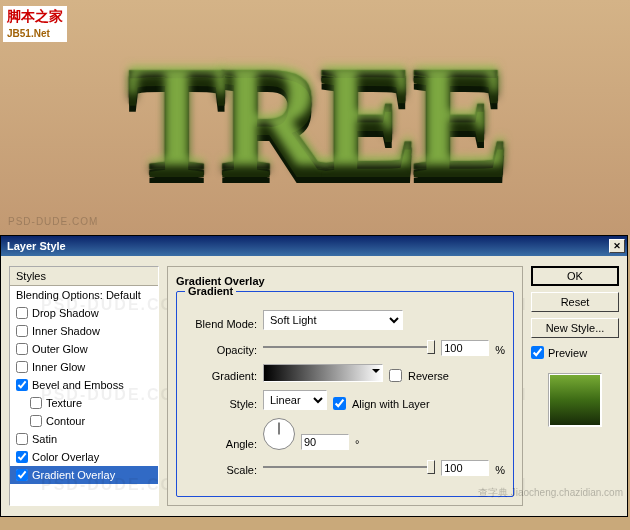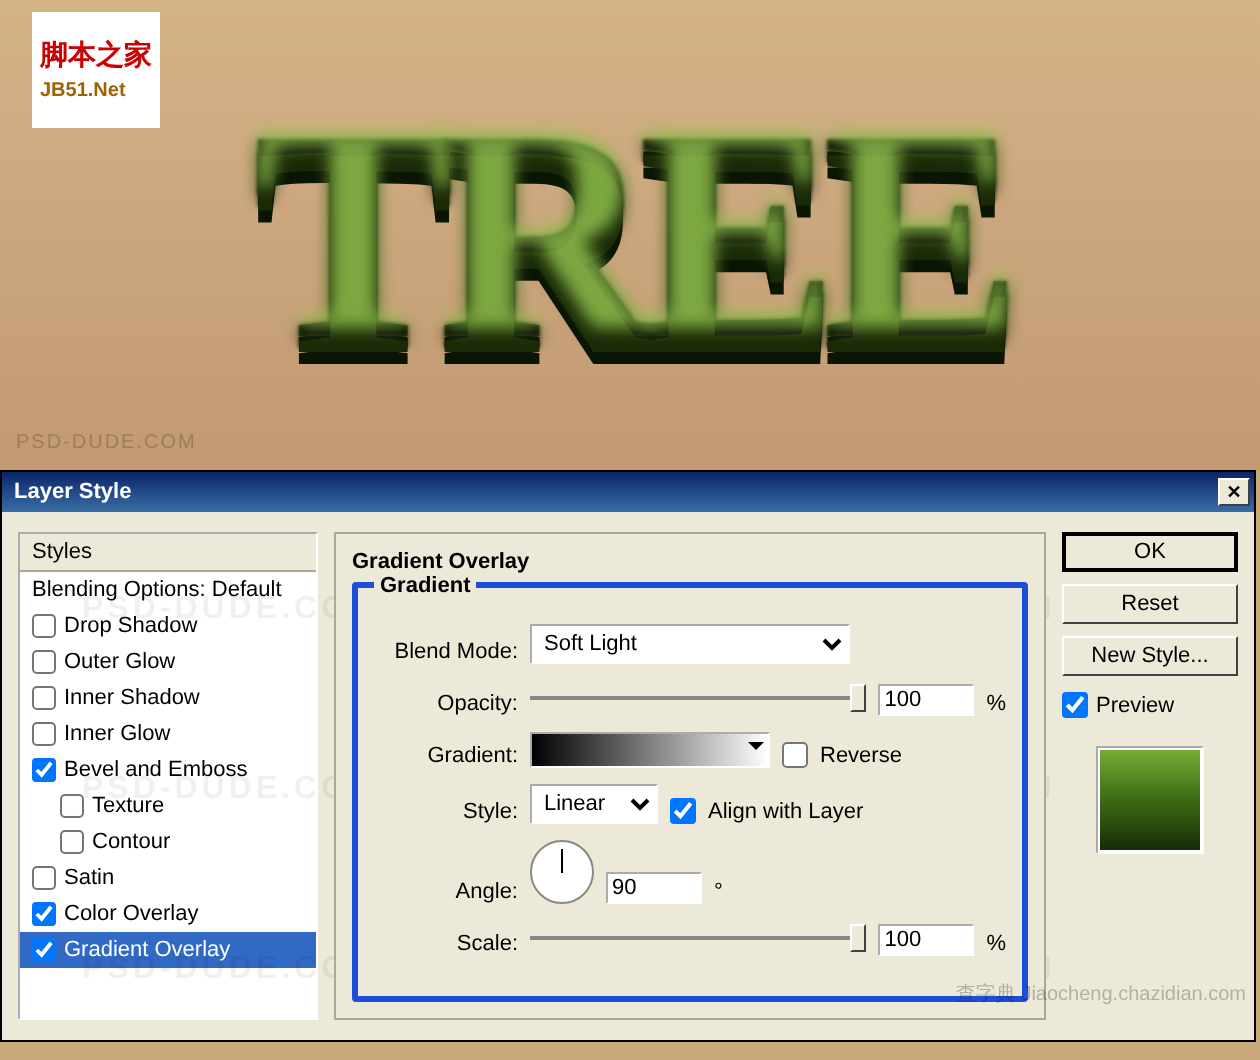--- a/index.html
+++ b/index.html
@@ -1,36 +1,36 @@
 <!DOCTYPE html>
 <html><head>
 <meta charset="utf-8">
 <style>
 * { margin: 0; padding: 0; box-sizing: border-box; font-family: Tahoma, Arial, sans-serif; font-size: 11px; }
 body { width: 630px; height: 530px; background: #c9a97a; overflow: hidden; }
 .canvas-area { width: 630px; height: 235px; background: linear-gradient(to bottom, #d4b387, #c29972); position: relative; display: flex; align-items: center; justify-content: center; }
-.watermark-top { position: absolute; top: 6px; left: 16px; background: #fff; padding: 13px 4px; font-size: 12px; }
+.watermark-top { position: absolute; top: 6px; left: 3px; background: #fff; padding: 2px 4px; font-size: 12px; }
 .watermark-top .cn { color: #c00; font-weight: bold; font-size: 14px; }
 .watermark-top .en { color: #a16207; font-weight: bold; font-size: 10px; }
 .tree-text { font-family: Georgia, 'Times New Roman', serif; font-size: 150px; font-weight: bold; letter-spacing: -8px; color: #2a4a0e; text-shadow: 0 -4px 8px rgba(150,200,80,0.8), 0 8px 0 #1a2a08, 0 0 2px #000; background: linear-gradient(to bottom, #6b9b2e 0%, #3d6b15 40%, #1a3008 100%); -webkit-background-clip: text; background-clip: text; -webkit-text-fill-color: transparent; filter: drop-shadow(0 6px 0 #0a1504); }
 .dude-wm { position: absolute; bottom: 8px; left: 8px; color: rgba(100,80,60,0.4); font-size: 10px; letter-spacing: 1px; }
 .dialog { position: absolute; top: 235px; left: 0; width: 628px; border: 1px solid #000; background: #ece9d8; }
 .title-bar { background: linear-gradient(to bottom, #0a246a, #3a6ea5); color: #fff; height: 20px; display: flex; align-items: center; justify-content: space-between; padding: 0 2px 0 6px; font-weight: bold; }
 .close-btn { width: 16px; height: 14px; background: #ece9d8; border: 1px solid #fff; border-right-color: #404040; border-bottom-color: #404040; color: #000; display: flex; align-items: center; justify-content: center; font-weight: bold; font-size: 9px; cursor: pointer; }
 .dialog-body { display: flex; padding: 10px 8px; gap: 8px; position: relative; }
 .bg-wm { position: absolute; color: rgba(0,0,0,0.06); font-size: 16px; font-weight: bold; letter-spacing: 2px; pointer-events: none; white-space: nowrap; }
 .styles-list { width: 150px; border: 1px inset #fff; background: #fff; }
 .styles-list .header { background: #ece9d8; padding: 3px 6px; border-bottom: 1px solid #aca899; }
 .styles-list .item { padding: 3px 6px; display: flex; align-items: center; gap: 4px; cursor: pointer; }
 .styles-list .item.sub { padding-left: 20px; }
 .styles-list .item.selected { background: #316ac5; color: #fff; }
 .styles-list input[type=checkbox] { width: 12px; height: 12px; }
 .settings-panel { flex: 1; border: 1px solid #aca899; background: #ece9d8; padding: 8px; position: relative; }
 .settings-panel .section-title { font-weight: bold; margin-bottom: 4px; }
-.fieldset { border: 3px solid #1d4ed8; border-radius: 2px; padding: 10px 8px 12px; margin-top: 4px; position: relative; }
+.fieldset { border: 1px solid #1d4ed8; border-radius: 2px; padding: 10px 8px 12px; margin-top: 4px; position: relative; }
 .fieldset-label { position: absolute; top: -7px; left: 8px; background: #ece9d8; padding: 0 3px; font-weight: bold; }
 .row { display: flex; align-items: flex-end; gap: 6px; margin: 8px 0; }
 .row label.lbl { width: 72px; text-align: right; }
 select, input[type=text] { border: 1px inset #fff; background: #fff; padding: 1px 2px; font-size: 11px; }
 select { height: 20px; }
 .num-input { width: 48px; text-align: left; }
 .slider { flex: 1; height: 18px; position: relative; display: flex; align-items: center; }
 .slider-track { width: 100%; height: 2px; background: #888; position: relative; }
 .slider-thumb { position: absolute; top: -6px; width: 8px; height: 14px; background: #ece9d8; border: 1px solid #404040; border-top-color: #fff; border-left-color: #fff; }
 .gradient-swatch { width: 120px; height: 18px; border: 1px inset #fff; background: linear-gradient(to right, #000, #fff); display: inline-block; position: relative; }
@@ -70,25 +70,25 @@
       <div class="header">Styles</div>
       <div class="item">
           <span>Blending Options: Default</span>
         </div>
       <div class="item">
           <input type="checkbox" style="">
           <span>Drop Shadow</span>
         </div>
       <div class="item">
           <input type="checkbox" style="">
-          <span>Outer Glow</span>
+          <span>Inner Shadow</span>
         </div>
       <div class="item">
           <input type="checkbox" style="">
-          <span>Inner Shadow</span>
+          <span>Outer Glow</span>
         </div>
       <div class="item">
           <input type="checkbox" style="">
           <span>Inner Glow</span>
         </div>
       <div class="item">
           <input type="checkbox" checked="" style="">
           <span>Bevel and Emboss</span>
         </div>
       <div class="item sub">
@@ -112,21 +112,21 @@
           <span>Gradient Overlay</span>
         </div>
     </div>
 
     <div class="settings-panel">
       <div class="section-title">Gradient Overlay</div>
       <div class="fieldset">
         <div class="fieldset-label">Gradient</div>
         <div class="row">
           <label class="lbl">Blend Mode:</label>
-          <select style="width:160px"><option>Soft Light</option></select>
+          <select style="width:140px"><option>Soft Light</option></select>
         </div>
         <div class="row">
           <label class="lbl">Opacity:</label>
           <div class="slider">
               <div class="slider-track">
                 <div class="slider-thumb" style="left:calc(100% - 8px)"></div>
               </div>
             </div>
           <input type="text" class="num-input" value="100" style="">
           <span>%</span>

